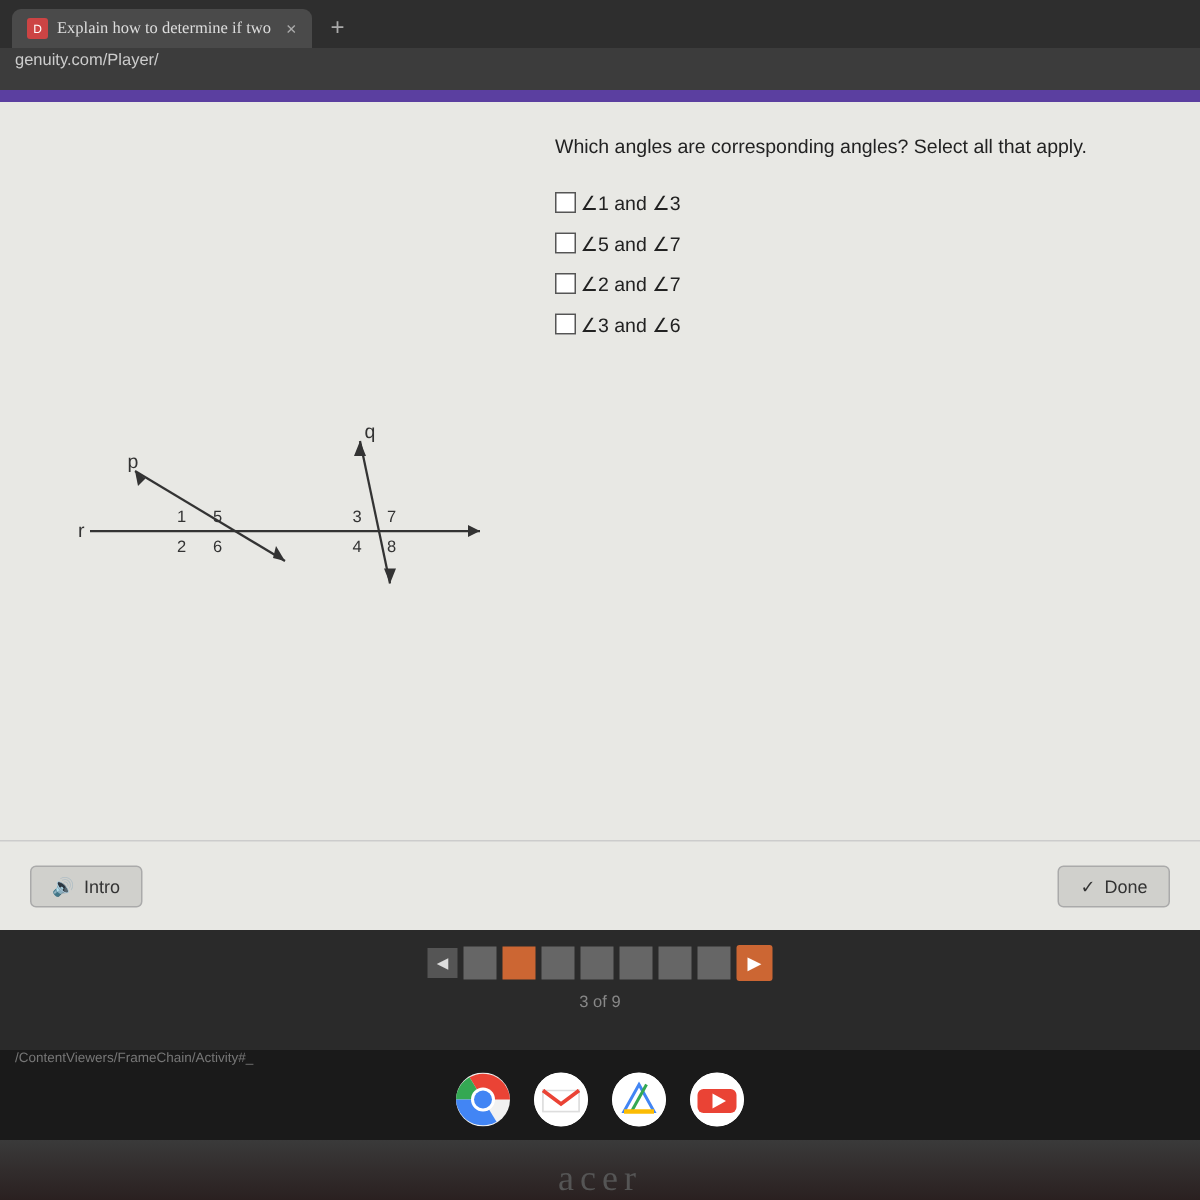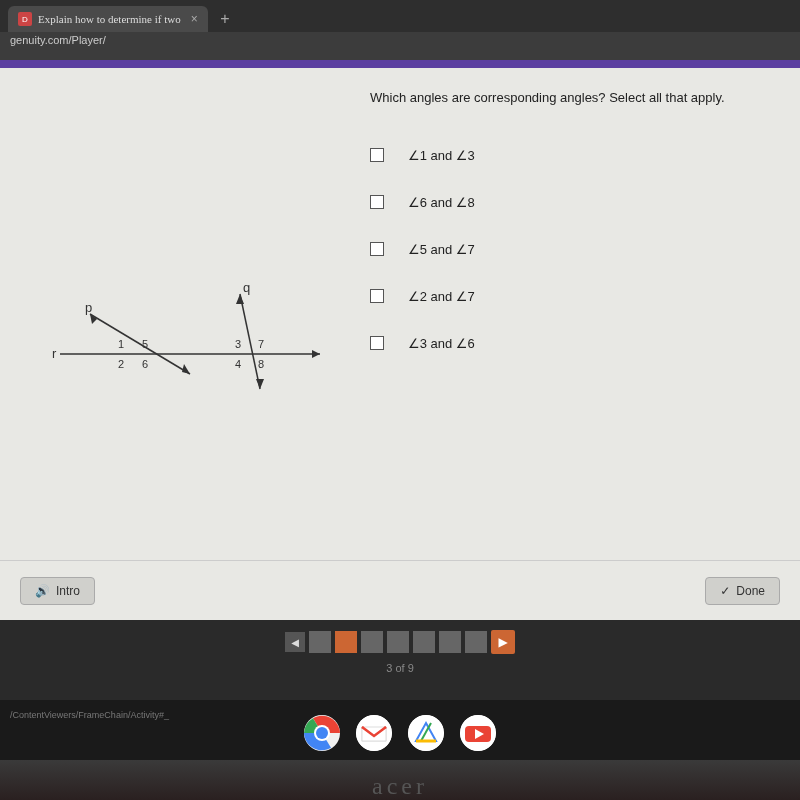--- a/index.html
+++ b/index.html
@@ -149,23 +149,22 @@
     .question-text {
       font-size: 13px;
       color: #222;
       line-height: 1.5;
       margin-bottom: 8px;
     }
 
     .checkbox-option {
       display: flex;
       align-items: center;
-      gap: 24px;
-      cursor: pointer;
-      margin-top: 20px;
+      gap: 3px;
+      cursor: pointer;
     }
 
     .checkbox-box {
       width: 14px;
       height: 14px;
       border: 1.5px solid #555;
       background: white;
       flex-shrink: 0;
     }
 
@@ -280,21 +279,21 @@
 
     
     .status-bar {
       position: absolute;
       bottom: 0;
       left: 0;
       width: 691px;
       height: 20px;
       background: #1a1a1a;
       display: flex;
-      align-items: flex-end;
+      align-items: flex-start;
       padding: 0 10px;
     }
 
     .status-url {
       font-size: 9px;
       color: #777;
     }
 
     
     .taskbar {
@@ -407,24 +406,20 @@
     </div>
 
     <div class="question-area">
       <div class="question-text">Which angles are corresponding angles? Select all that apply.</div>
 
       <div class="checkbox-option">
         <div class="checkbox-box"></div>
         <span class="option-label">∠1 and ∠3</span>
       </div>
 
-      <div class="checkbox-option">
-        <div class="checkbox-box"></div>
-        <span class="option-label">∠6 and ∠8</span>
-      </div>
 
 
       <div class="checkbox-option">
         <div class="checkbox-box"></div>
         <span class="option-label">∠5 and ∠7</span>
       </div>
 
       <div class="checkbox-option">
         <div class="checkbox-box"></div>
         <span class="option-label">∠2 and ∠7</span>

